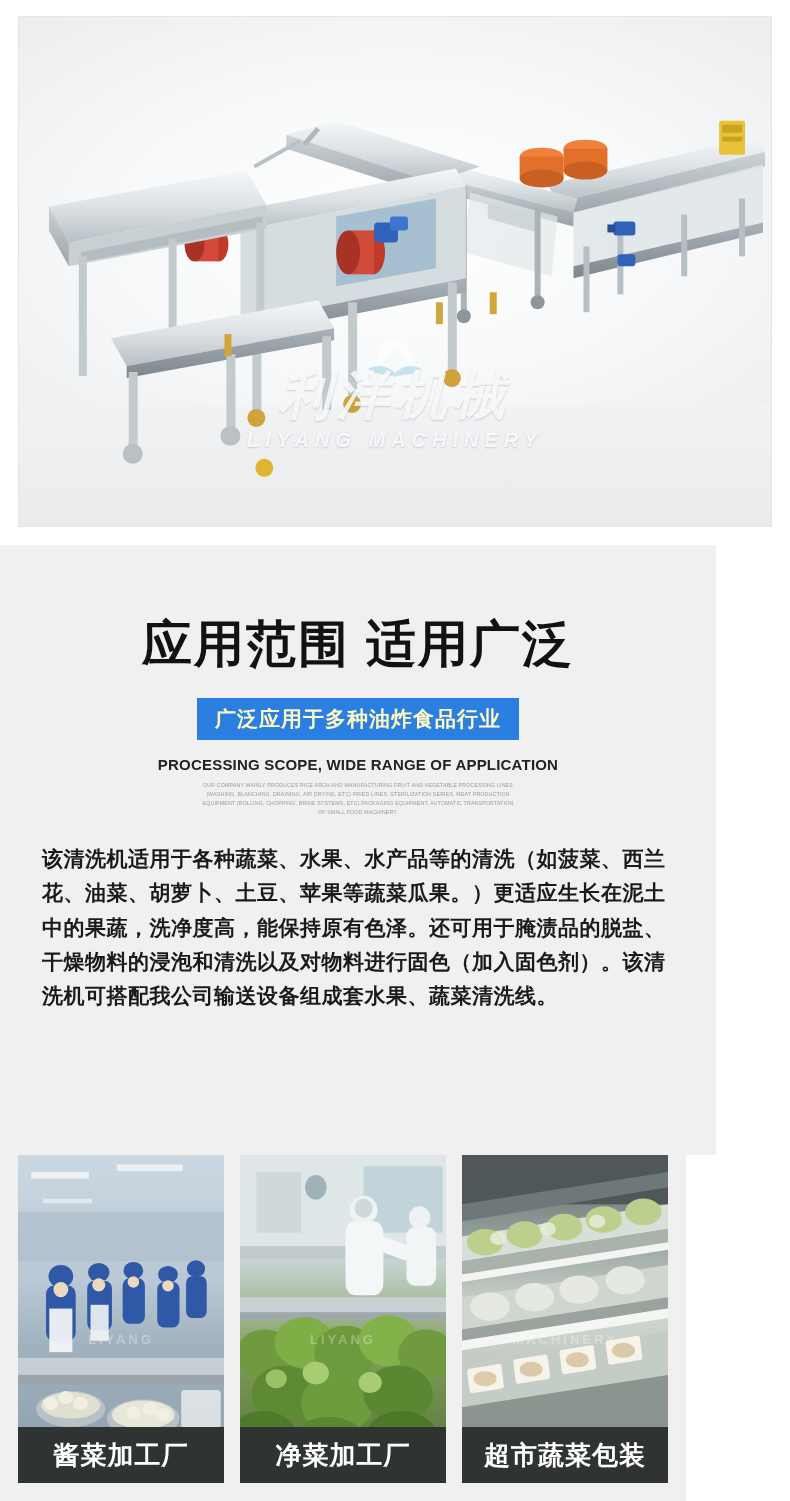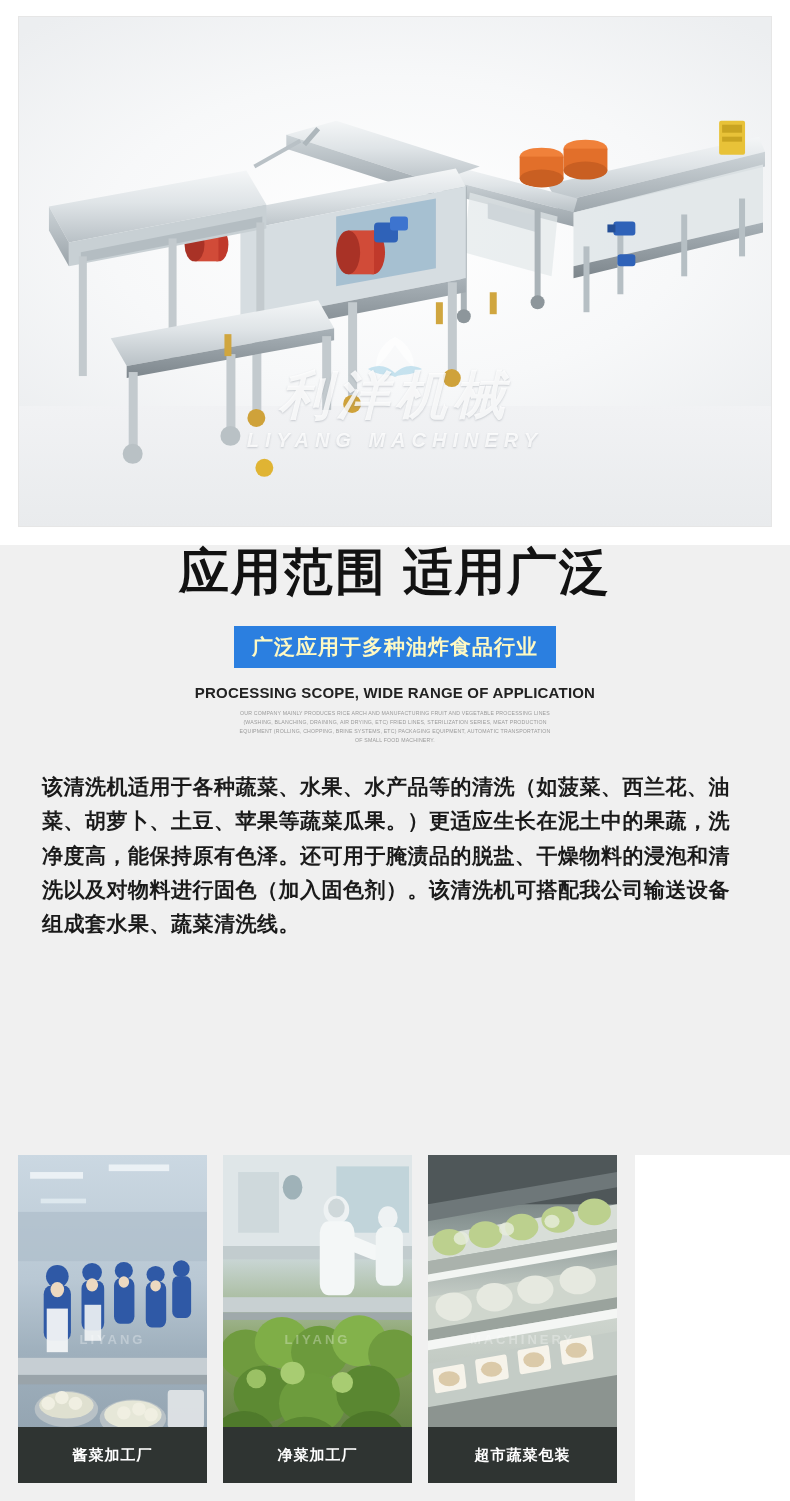--- a/index.html
+++ b/index.html
@@ -83,23 +83,24 @@
     transform: translateX(-50%);
     width: 74px;
     height: 46px;
     opacity: 0.85;
     pointer-events: none;
   }
 
   
   .scope {
     position: relative;
-    width: 790px;
+    width: 716px;
     height: 610px;
     background: #f0f0f0;
+    padding-top: 72px;
     text-align: center;
   }
   .scope-title {
     font-size: 50px;
     font-weight: 700;
     color: #121212;
     letter-spacing: 2px;
     line-height: 1.1;
   }
   .scope-sub-wrap { margin-top: 26px; }
@@ -136,39 +137,39 @@
     line-height: 1.62;
     color: #1a1a1a;
     font-weight: 700;
     letter-spacing: 0.5px;
   }
 
   
   .photos {
     position: relative;
     display: flex;
-    width: 635px;
+    width: 686px;
     height: 346px;
     gap: 16px;
     padding: 0 18px 18px 18px;
     background: #f0f0f0;
   }
   .photo {
     position: relative;
     flex: 1 1 0;
     overflow: hidden;
     background: #cfd6d9;
   }
   .photo-caption {
     position: absolute;
     left: 0; right: 0; bottom: 0;
     height: 56px;
     background: #2f3432;
     color: #ffffff;
-    font-size: 15px;
+    font-size: 26px;
     font-weight: 700;
     letter-spacing: 1px;
     display: flex;
     align-items: center;
     justify-content: center;
   }
   .photo-wm {
     position: absolute;
     left: 50%;
     top: 56%;

